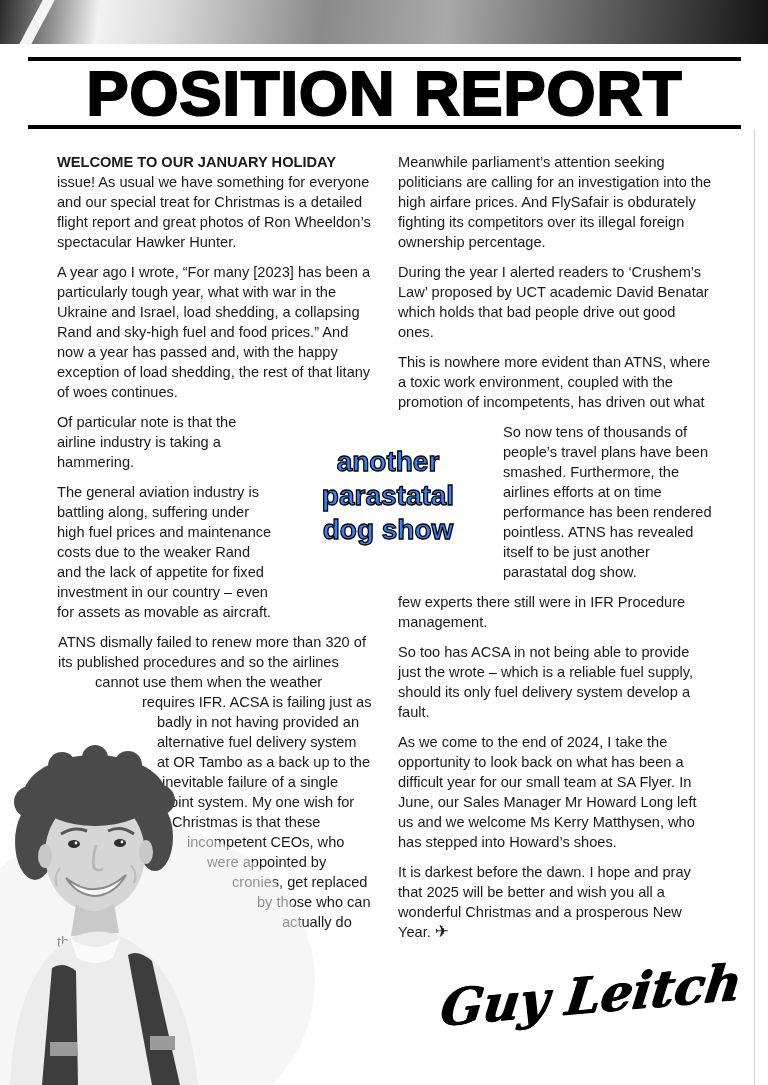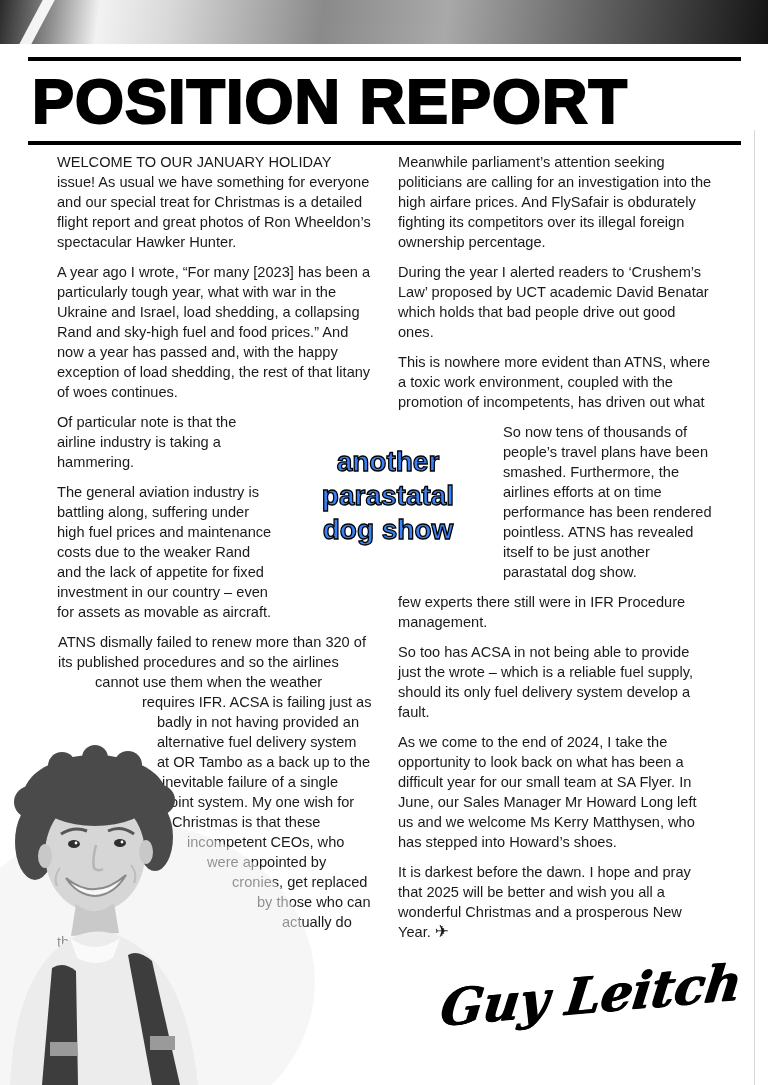--- a/index.html
+++ b/index.html
@@ -23,39 +23,39 @@
     position:absolute;left:30px;top:-8px;width:12px;height:64px;
     background:#ffffff;transform:skewX(-28deg);opacity:.92;
   }
 
   
   .title-block{
     position:absolute;top:57px;left:28px;right:27px;
     border-top:4px solid #000;border-bottom:4px solid #000;
   }
   .title{
-    margin:0;padding:8px 4px;
-    text-align:left;
+    margin:0;padding:0 4px;
+    text-align:center;
     font-size:63px;line-height:64px;
     font-weight:900;
     letter-spacing:1px;
     color:#000;
     -webkit-text-stroke:2.2px #000;
     white-space:nowrap;
   }
 
   
   .columns{
     position:absolute;top:152px;left:57px;width:656px;
     display:flex;gap:26px;
     font-size:14.6px;line-height:20px;
   }
   .col{width:315px;}
   .col p{margin:0 0 10px 0;}
-  .lead{font-weight:normal;}
+  .lead{font-weight:bold;}
 
   
   .spacer-right{float:right;width:95px;height:172px;}
   .spacer-left{float:left;width:105px;height:168px;}
   .stair{float:left;clear:left;}
   .s0{width:1px;height:40px;}
   .s1{width:38px;height:20px;}
   .s2{width:85px;height:20px;}
   .s3{width:100px;height:60px;}
   .s4{width:105px;height:40px;}

